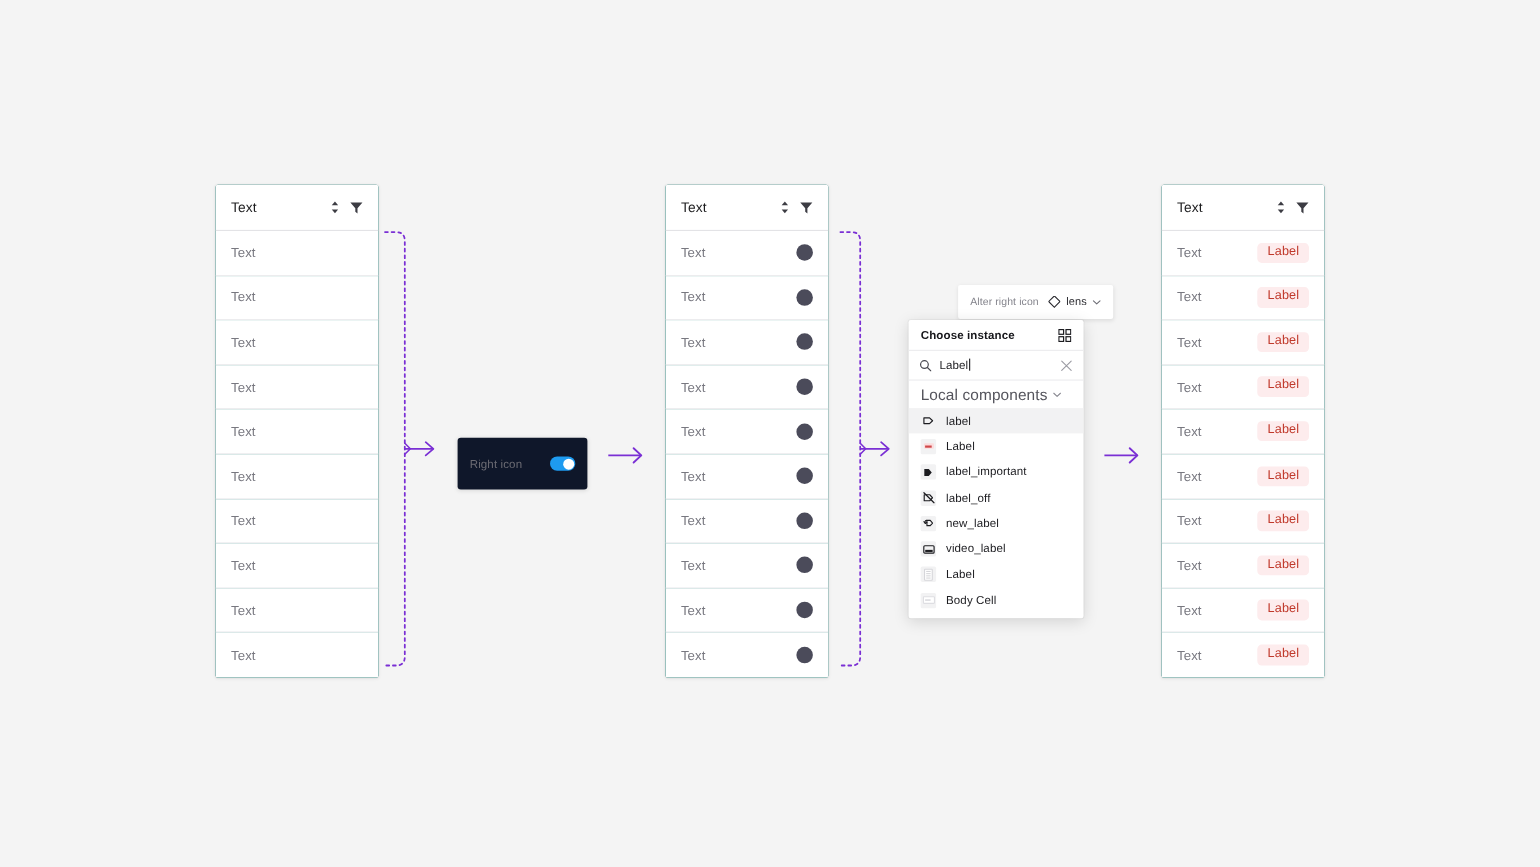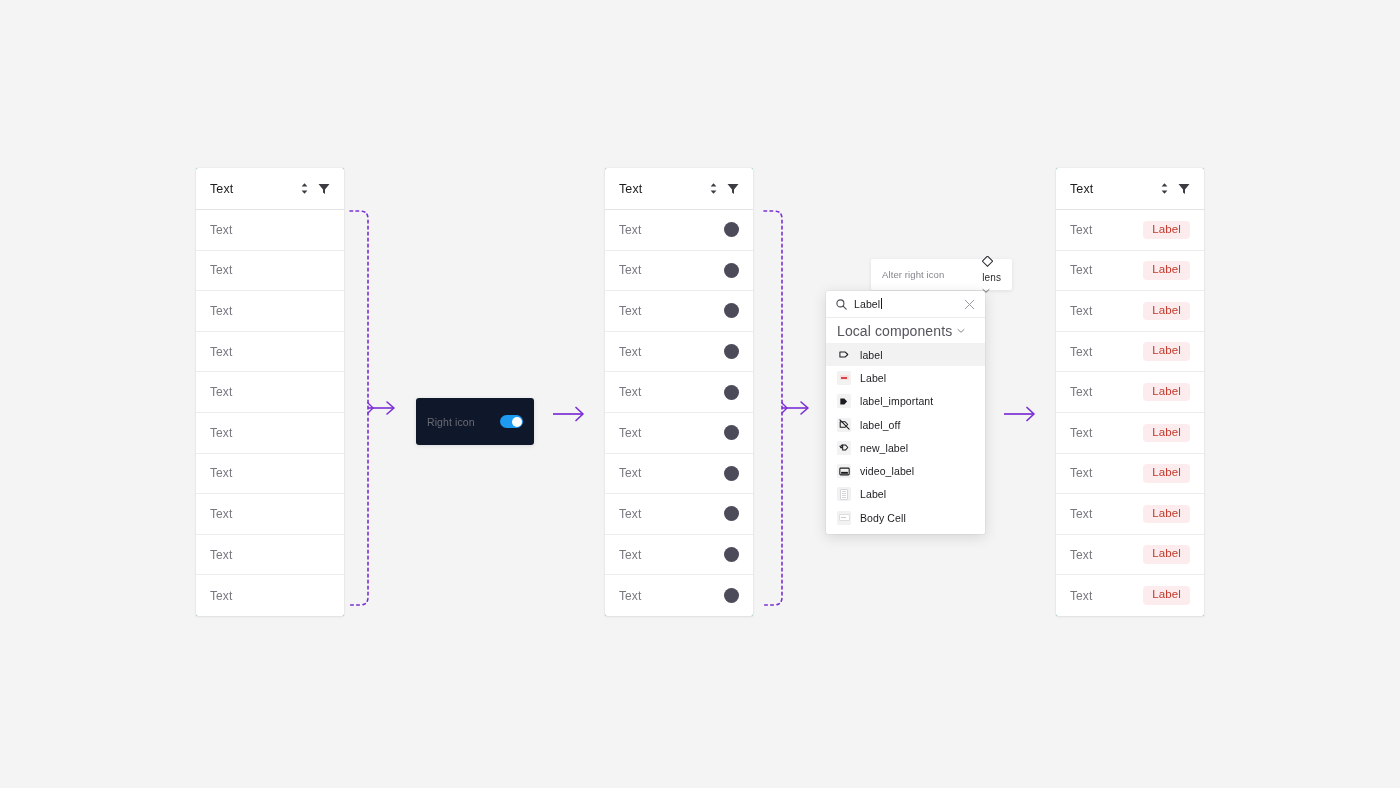--- a/index.html
+++ b/index.html
@@ -132,21 +132,21 @@
     padding: 0 11px;
     z-index: 2;
     margin-left: 45px;
   }
   .alter-panel .ap-label {
     font-size: 9.5px;
     color: #84848c;
     flex: 1;
     letter-spacing: 0.1px;
   }
-  .ap-right { display: flex; align-items: flex-start; gap: 5px; flex-direction: column; }
+  .ap-right { display: flex; align-items: center; gap: 5px; }
   .ap-right .ap-value {
     font-size: 10px;
     color: #2b2b30;
     letter-spacing: 0.1px;
   }
 
   
   .instance-panel {
     position: absolute;
     left: 826px; top: 291px;
@@ -494,20 +494,31 @@
     <span>
       <svg width="8" height="6" viewBox="0 0 8 6">
           <path d="M1 1.5 L4 4.3 L7 1.5" fill="none" stroke="#6d6d75" stroke-width="1" stroke-linecap="round" stroke-linejoin="round"></path>
         </svg>
     </span>
   </span>
 </div>
 
 <div class="instance-panel">
 
+  <div class="ip-header">
+    <span class="ip-title">Choose instance</span>
+    <span>
+      <svg width="12" height="12" viewBox="0 0 12 12">
+        <rect x="0.6" y="0.6" width="4.3" height="4.3" fill="none" stroke="#1c1c20" stroke-width="1.1"></rect>
+        <rect x="7.1" y="0.6" width="4.3" height="4.3" fill="none" stroke="#1c1c20" stroke-width="1.1"></rect>
+        <rect x="0.6" y="7.1" width="4.3" height="4.3" fill="none" stroke="#1c1c20" stroke-width="1.1"></rect>
+        <rect x="7.1" y="7.1" width="4.3" height="4.3" fill="none" stroke="#1c1c20" stroke-width="1.1"></rect>
+      </svg>
+    </span>
+  </div>
 
   <div class="ip-search">
     <span>
       <svg width="11" height="11" viewBox="0 0 11 11">
           <circle cx="4.4" cy="4.4" r="3.5" fill="none" stroke="#4a4a52" stroke-width="1.1"></circle>
           <path d="M7.1 7.1 L10.2 10.2" stroke="#4a4a52" stroke-width="1.1" stroke-linecap="round"></path>
         </svg>
     </span>
     <span class="ip-query" placeholder="Search">Label</span>
     <span>

